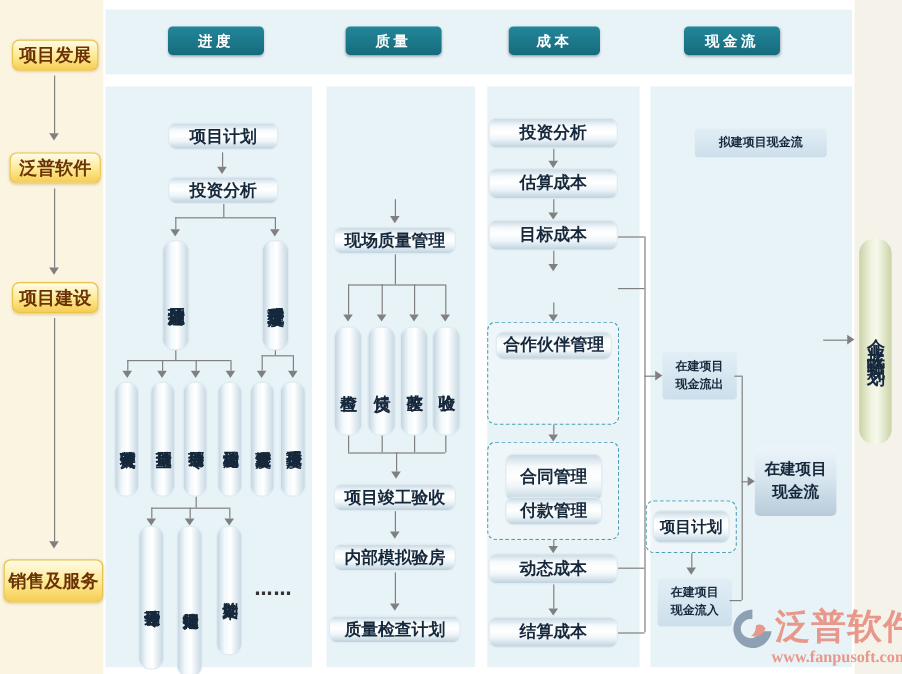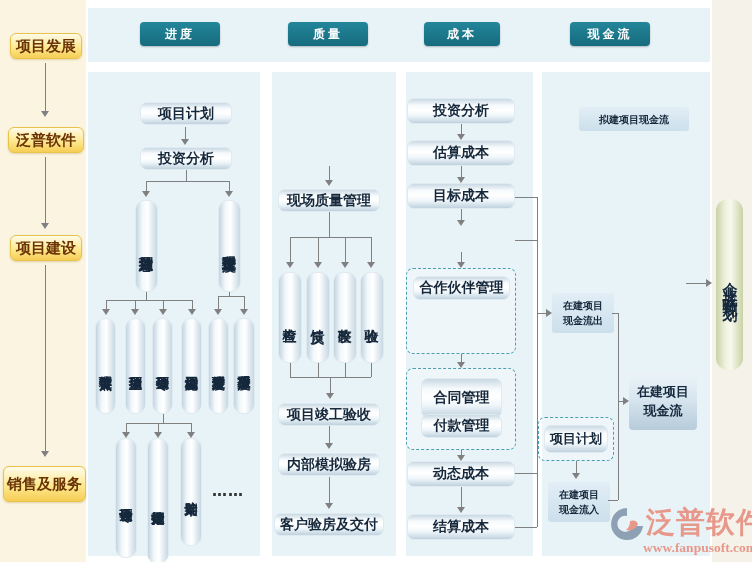--- a/index.html
+++ b/index.html
@@ -97,21 +97,21 @@
   <div class="vbox" style="left:180px;top:438px;width:22px;height:108px;font-size:13px;">采购计划</div>
   <div class="ellipsis" style="left:212px;top:482px;">……</div>
 
   <div class="box" style="left:278px;top:189px;width:102px;height:23px;">现场质量管理</div>
   <div class="vbox" style="left:278px;top:272px;width:24px;height:91px;">检查</div>
   <div class="vbox" style="left:306px;top:272px;width:24px;height:91px;">反馈</div>
   <div class="vbox" style="left:333px;top:272px;width:24px;height:91px;">整改</div>
   <div class="vbox" style="left:360px;top:272px;width:24px;height:91px;">验收</div>
   <div class="box" style="left:278px;top:403px;width:102px;height:23px;">项目竣工验收</div>
   <div class="box" style="left:278px;top:453px;width:102px;height:23px;">内部模拟验房</div>
-  <div class="box" style="left:274px;top:513px;width:110px;height:23px;">客户验房及交付</div>
+  <div class="box" style="left:274px;top:513px;width:110px;height:23px;">质量检查计划</div>
 
   <div class="box" style="left:407px;top:140px;width:108px;height:26px;">估算成本</div>
   <div class="box" style="left:407px;top:98px;width:108px;height:26px;">投资分析</div>
   <div class="box" style="left:407px;top:183px;width:108px;height:26px;">目标成本</div>
   <div class="dashed" style="left:406px;top:268px;width:110px;height:86px;"></div>
   <div class="box" style="left:413px;top:276px;width:97px;height:24px;">合作伙伴管理</div>
   <div class="dashed" style="left:406px;top:368px;width:110px;height:82px;"></div>
   <div class="box" style="left:421px;top:378px;width:81px;height:40px;">合同管理</div>
   <div class="box" style="left:421px;top:414px;width:81px;height:24px;">付款管理</div>
   <div class="box" style="left:407px;top:461px;width:108px;height:26px;">动态成本</div>

